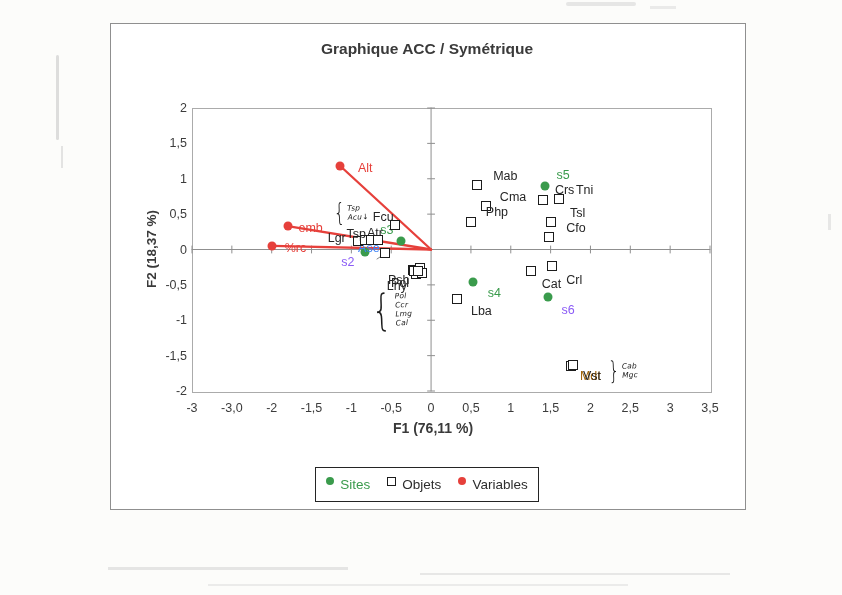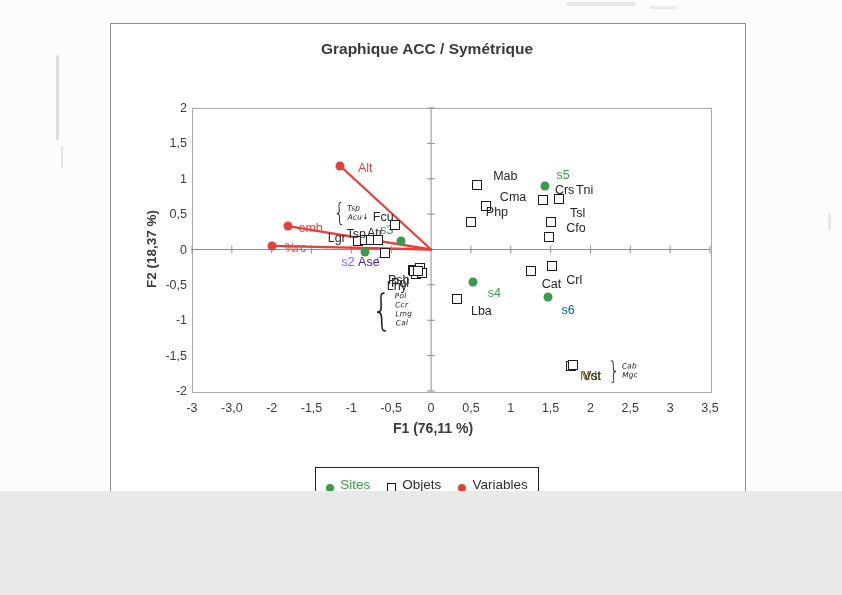--- a/index.html
+++ b/index.html
@@ -1,16 +1,16 @@
 <!DOCTYPE html>
 <html><head>
 <meta charset="utf-8">
 <style>
   html,body{margin:0;padding:0;background:#e9e9e7;}
-  .page{position:relative;width:842px;height:491px;background:#fcfcfa;overflow:hidden;
+  .page{position:relative;width:842px;height:595px;background:#fcfcfa;overflow:hidden;
         font-family:"Liberation Sans",sans-serif;color:#2d2d2d;}
   .chart-box{position:absolute;left:110px;top:23px;width:634px;height:485px;
              background:#ffffff;border:1.4px solid #8f8f8f;}
   .chart-title{position:absolute;left:110px;top:38px;width:634px;text-align:center;
                font-size:15.5px;font-weight:bold;color:#3a3a3a;line-height:21px;}
   .plot-frame{position:absolute;left:192px;top:108px;width:518px;height:283px;
               border:1px solid #ababab;box-sizing:content-box;background:#fff;}
   #line-layer{position:absolute;left:0;top:0;width:842px;height:595px;pointer-events:none;}
   #marks{position:absolute;left:0;top:0;width:842px;height:595px;pointer-events:none;}
   .x-axis-title{position:absolute;left:433px;top:428px;transform:translate(-50%,-50%);
@@ -26,21 +26,21 @@
   .pt-label{position:absolute;transform:translate(-50%,-50%);font-size:12.5px;white-space:nowrap;
             color:#262626;line-height:13px;}
   .note{position:absolute;transform:translate(-50%,-50%) rotate(-2deg);display:flex;align-items:center;
         font-family:"DejaVu Sans",sans-serif;color:#1b1b1b;}
   .note .brace{font-weight:300;transform:scaleX(0.72);line-height:0.9;}
   .note .nlines{display:flex;flex-direction:column;}
   .note .nline{font-size:7.5px;line-height:9px;letter-spacing:0.2px;font-style:italic;}
   .legend{position:absolute;left:315px;top:467px;width:222px;height:33px;background:#fff;
           border:1.8px solid #242424;display:flex;align-items:center;justify-content:center;
           gap:17px;font-size:13.5px;}
-  .legend-item{display:flex;align-items:flex-end;gap:6px;white-space:nowrap;}
+  .legend-item{display:flex;align-items:flex-start;gap:6px;white-space:nowrap;}
   .lg-dot{width:8px;height:8px;border-radius:50%;}
   .lg-square{width:7px;height:7px;background:#fff;border:1.4px solid #1c1c1c;}
   .artifact{position:absolute;pointer-events:none;}
   .a1{left:56px;top:55px;width:3px;height:85px;background:#bdbdbd;opacity:.5;border-radius:2px;}
   .a2{left:61px;top:146px;width:2px;height:22px;background:#c9c9c9;opacity:.5;}
   .a3{left:566px;top:2px;width:70px;height:4px;background:#cfcfcf;opacity:.5;border-radius:2px;}
   .a4{left:650px;top:6px;width:26px;height:3px;background:#cfcfcf;opacity:.4;}
   .a5{left:108px;top:567px;width:240px;height:3px;background:#d2d2d2;opacity:.55;}
   .a6{left:420px;top:573px;width:310px;height:2px;background:#d2d2d2;opacity:.5;}
   .a7{left:208px;top:584px;width:420px;height:2px;background:#d6d6d6;opacity:.45;}
@@ -115,21 +115,21 @@
       <div class="tick-label ytick" style="left: 143px; top: 391px;">-2</div>
       <div class="marker-dot" style="left: 364.932px; top: 251.622px; background: rgb(58, 155, 76);"></div>
       <div class="pt-label" style="left: 347.932px; top: 261.622px; color: #8b5cf6;">s2</div>
       <div class="marker-dot" style="left: 400.794px; top: 241.01px; background: rgb(58, 155, 76);"></div>
       <div class="pt-label" style="left: 386.794px; top: 230.01px; color: rgb(58, 155, 76);">s3</div>
       <div class="marker-dot" style="left: 473.314px; top: 282.045px; background: rgb(58, 155, 76);"></div>
       <div class="pt-label" style="left: 494.314px; top: 293.045px; color: rgb(58, 155, 76);">s4</div>
       <div class="marker-dot" style="left: 545.037px; top: 185.825px; background: rgb(58, 155, 76);"></div>
       <div class="pt-label" style="left: 563.037px; top: 174.825px; color: rgb(58, 155, 76);">s5</div>
       <div class="marker-dot" style="left: 548.225px; top: 296.902px; background: rgb(58, 155, 76);"></div>
-      <div class="pt-label" style="left: 568.225px; top: 309.902px; color: #0369a1;">s6</div>
+      <div class="pt-label" style="left: 568.225px; top: 309.902px; color: #8b5cf6;">s6</div>
       <div class="marker-square" style="left: 477.298px; top: 185.118px;"></div>
       <div class="pt-label" style="left: 505.298px; top: 176.118px; color: rgb(38, 38, 38);">Mab</div>
       <div class="marker-square" style="left: 486.065px; top: 206.343px;"></div>
       <div class="pt-label" style="left: 513.065px; top: 197.343px; color: rgb(38, 38, 38);">Cma</div>
       <div class="marker-square" style="left: 470.923px; top: 221.907px;"></div>
       <div class="pt-label" style="left: 496.923px; top: 211.907px; color: rgb(38, 38, 38);">Php</div>
       <div class="marker-square" style="left: 542.646px; top: 199.975px;"></div>
       <div class="pt-label" style="left: 564.646px; top: 189.975px; color: rgb(38, 38, 38);">Crs</div>
       <div class="marker-square" style="left: 558.585px; top: 199.267px;"></div>
       <div class="pt-label" style="left: 584.585px; top: 190.267px; color: rgb(38, 38, 38); text-align: center;">Tni</div>
@@ -139,21 +139,21 @@
       <div class="pt-label" style="left: 576.022px; top: 227.765px; color: rgb(38, 38, 38);">Cfo</div>
       <div class="marker-square" style="left: 531.489px; top: 271.433px;"></div>
       <div class="pt-label" style="left: 551.489px; top: 284.433px; color: rgb(38, 38, 38);">Cat</div>
       <div class="marker-square" style="left: 552.209px; top: 266.48px;"></div>
       <div class="pt-label" style="left: 574.209px; top: 280.48px; color: rgb(38, 38, 38);">Crl</div>
       <div class="marker-square" style="left: 457.375px; top: 299.025px;"></div>
       <div class="pt-label" style="left: 481.375px; top: 311.025px; color: rgb(38, 38, 38);">Lba</div>
       <div class="marker-square" style="left: 395.215px; top: 224.738px;"></div>
       <div class="pt-label" style="left: 383.215px; top: 216.738px; color: rgb(38, 38, 38);">Fcu</div>
       <div class="marker-square" style="left: 384.855px; top: 253.037px;"></div>
-      <div class="pt-label" style="left: 368.855px; top: 262px; color: #4c1d95;">Ase</div>
+      <div class="pt-label" style="left: 368.855px; top: 248px; color: #3b82f6;">Ase</div>
       <div class="marker-square" style="left: 357.76px; top: 241.01px;"></div>
       <div class="pt-label" style="left: 336.76px; top: 238.01px; color: rgb(38, 38, 38);">Lgr</div>
       <div class="marker-square" style="left: 364.932px; top: 239.595px;"></div>
       <div class="pt-label" style="left: 346.932px; top: 232.595px; color: rgb(38, 38, 38); margin-left: 28px;">Atr</div>
       <div class="marker-square" style="left: 371.308px; top: 239.595px;"></div>
       <div class="pt-label" style="left: 356.308px; top: 233.595px; color: rgb(38, 38, 38);">Tsp</div>
       <div class="marker-square" style="left: 377.683px; top: 240.303px;"></div>
       <div class="marker-square" style="left: 412.748px; top: 270.017px;"></div>
       <div class="pt-label" style="left: 398.748px; top: 280.017px; color: rgb(38, 38, 38);">Psh</div>
       <div class="marker-square" style="left: 419.92px; top: 267.895px;"></div>

